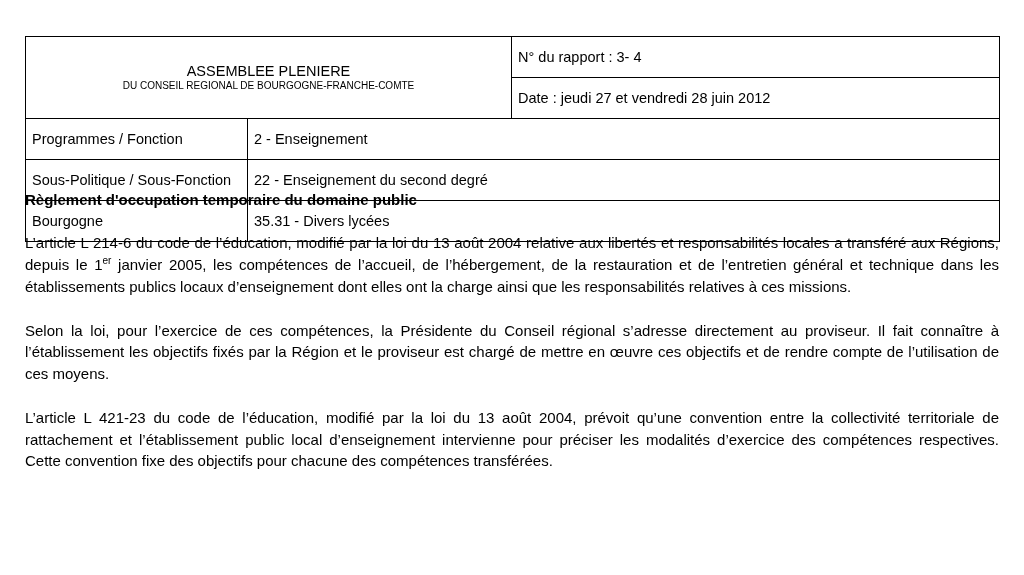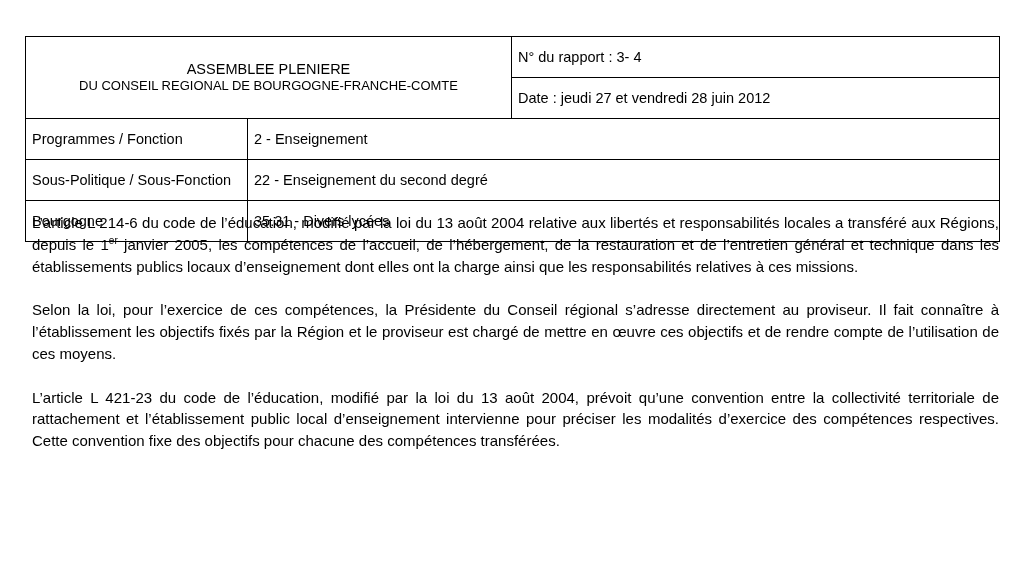--- a/index.html
+++ b/index.html
@@ -40,21 +40,21 @@
   .assembly-cell {
     text-align: center;
     padding: 4px 8px !important;
   }
   .assembly-line1 {
     display: block;
     font-size: 14.5px;
   }
   .assembly-line2 {
     display: block;
-    font-size: 13px;
+    font-size: 10px;
   }
   .label-cell {
     width: 222px;
   }
   .content-block {
     position: absolute;
     left: 25px;
     top: 190px;
     width: 974px;
   }
@@ -78,21 +78,20 @@
     text-decoration: underline;
     margin-top: 62px;
     margin-bottom: 0;
   }
   .para {
     font-size: 15px;
     line-height: 1.45;
     text-align: justify;
     margin-top: 22px;
     margin-bottom: 0;
-    margin-left: 7px;
   }
   sup {
     font-size: 10px;
     vertical-align: super;
   }
 </style>
 </head>
 <body>
 
 <div class="page">
@@ -124,20 +123,21 @@
       </tr>
       <tr>
         <td class="label-cell">Bourgogne</td>
         <td colspan="2">35.31 - Divers lycées</td>
       </tr>
     </tbody>
   </table>
 
   <div class="content-block">
 
+    <div class="objet-line2">Règlement d'occupation temporaire du domaine public</div>
 
 
     <p class="para">
       <span>L’article L 214-6 du code de l’éducation, modifié par la loi du 13 août 2004 relative aux libertés et responsabilités locales a transféré aux Régions, depuis le 1</span><sup>er</sup><span> janvier 2005, les compétences de l’accueil, de l’hébergement, de la restauration et de l’entretien général et technique dans les établissements publics locaux d’enseignement dont elles ont la charge ainsi que les responsabilités relatives à ces missions.</span>
     </p>
 
     <p class="para">Selon la loi, pour l’exercice de ces compétences, la Présidente du Conseil régional s’adresse directement au proviseur. Il fait connaître à l’établissement les objectifs fixés par la Région et le proviseur est chargé de mettre en œuvre ces objectifs et de rendre compte de l’utilisation de ces moyens.</p>
 
     <p class="para">L’article L 421-23 du code de l’éducation, modifié par la loi du 13 août 2004, prévoit qu’une convention entre la collectivité territoriale de rattachement et l’établissement public local d’enseignement intervienne pour préciser les modalités d’exercice des compétences respectives. Cette convention fixe des objectifs pour chacune des compétences transférées.</p>
 

